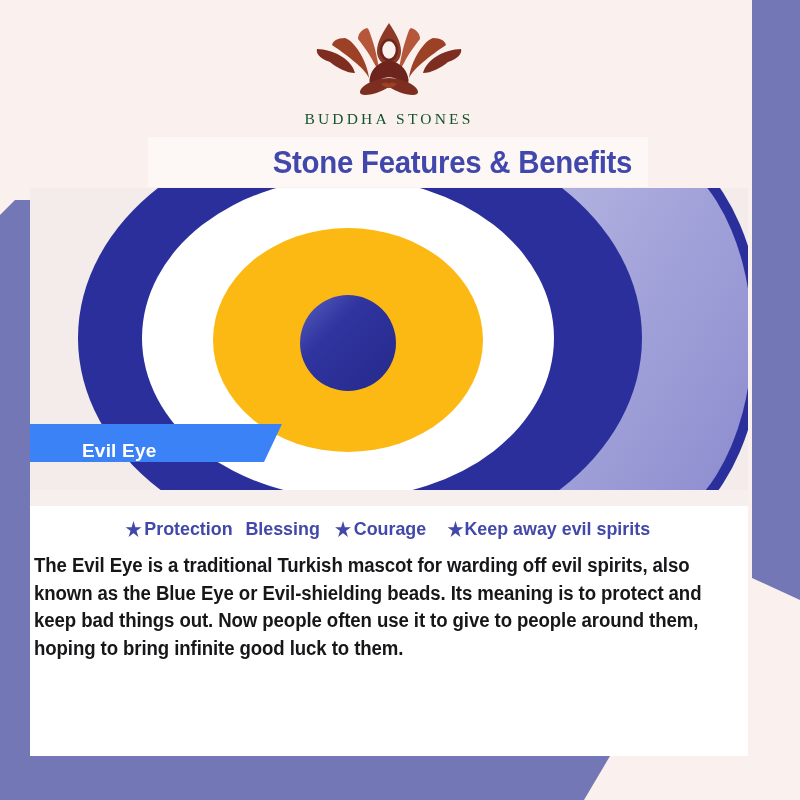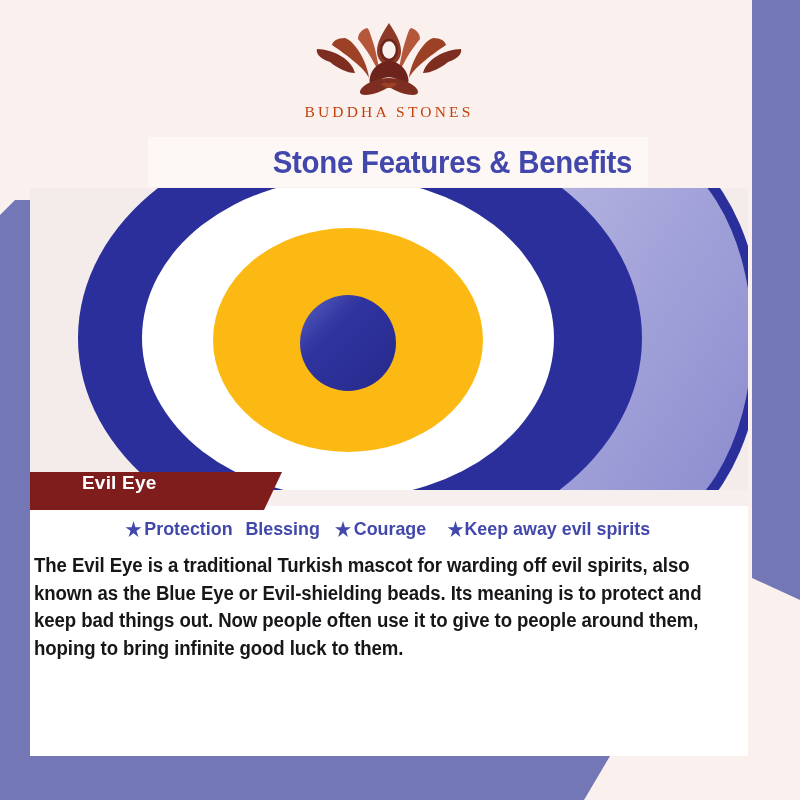--- a/index.html
+++ b/index.html
@@ -38,24 +38,24 @@
   }
 
   
   .header{
     position:absolute;left:0;right:0;top:0;height:140px;
     display:flex;flex-direction:column;align-items:center;justify-content:flex-start;
     background:#faf0ee;
   }
   .logo-mark{margin-top:18px;width:150px;height:78px;display:block;}
   .brand{
-    margin-top:7px;
+    margin-top:14px;
     font-family:"Liberation Serif",serif;
     font-size:15.5px;letter-spacing:3.2px;font-weight:400;
-    color:#c2410c;
+    color:#14532d;
   }
 
   
   .title-plate{
     position:absolute;left:118px;top:137px;width:500px;height:50px;
     background:#fdf8f6;
     display:flex;align-items:center;justify-content:flex-end;
     z-index:6;
   }
   .title-text{
@@ -68,24 +68,24 @@
   
   .hero{
     position:absolute;left:0;right:0;top:188px;height:302px;
     background:#f3eceb;
     overflow:hidden;
   }
   .hero svg{display:block;width:100%;height:100%;}
 
   
   .ribbon{
-    position:absolute;left:0;top:472px;width:252px;height:38px;
-    background:#7f1d1d;
+    position:absolute;left:0;top:424px;width:252px;height:38px;
+    background:#3b82f6;
     clip-path:polygon(0 0, 100% 0, calc(100% - 18px) 100%, 0 100%);
-    display:flex;align-items:flex-start;
+    display:flex;align-items:flex-end;
     z-index:7;
   }
   .ribbon-label{
     color:#ffffff;font-size:19px;font-weight:bold;
     margin-left:52px;letter-spacing:0.2px;
   }
 
   
   .panel{
     position:absolute;left:0;right:0;top:490px;bottom:0;

